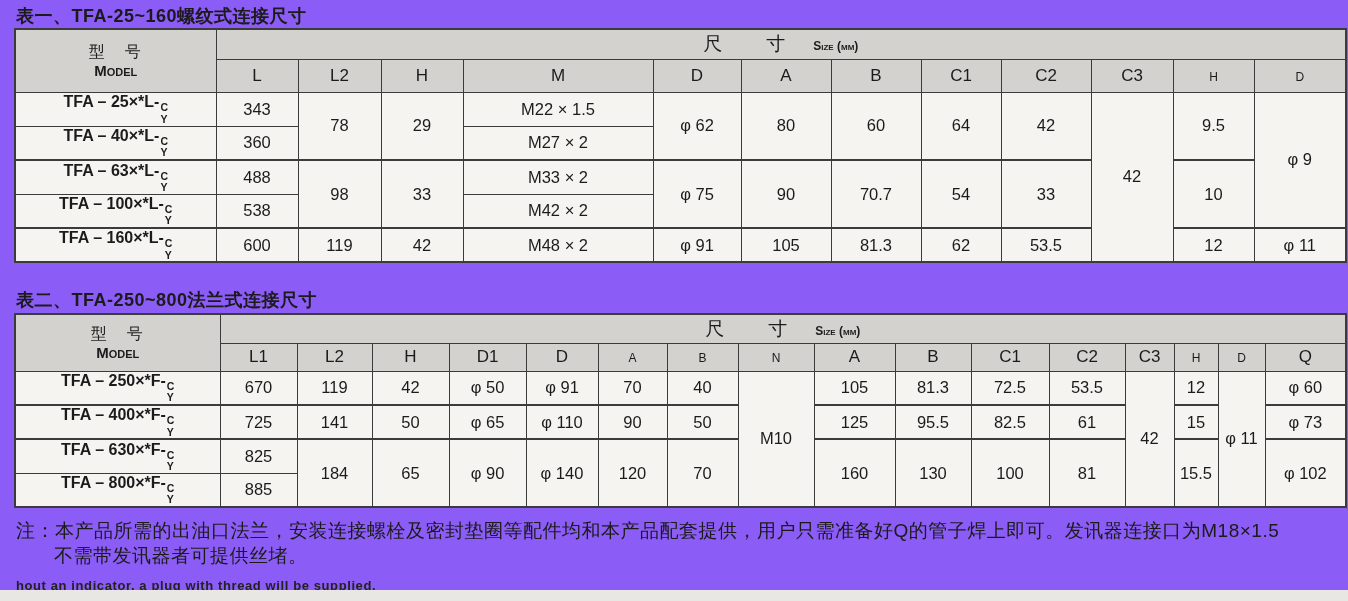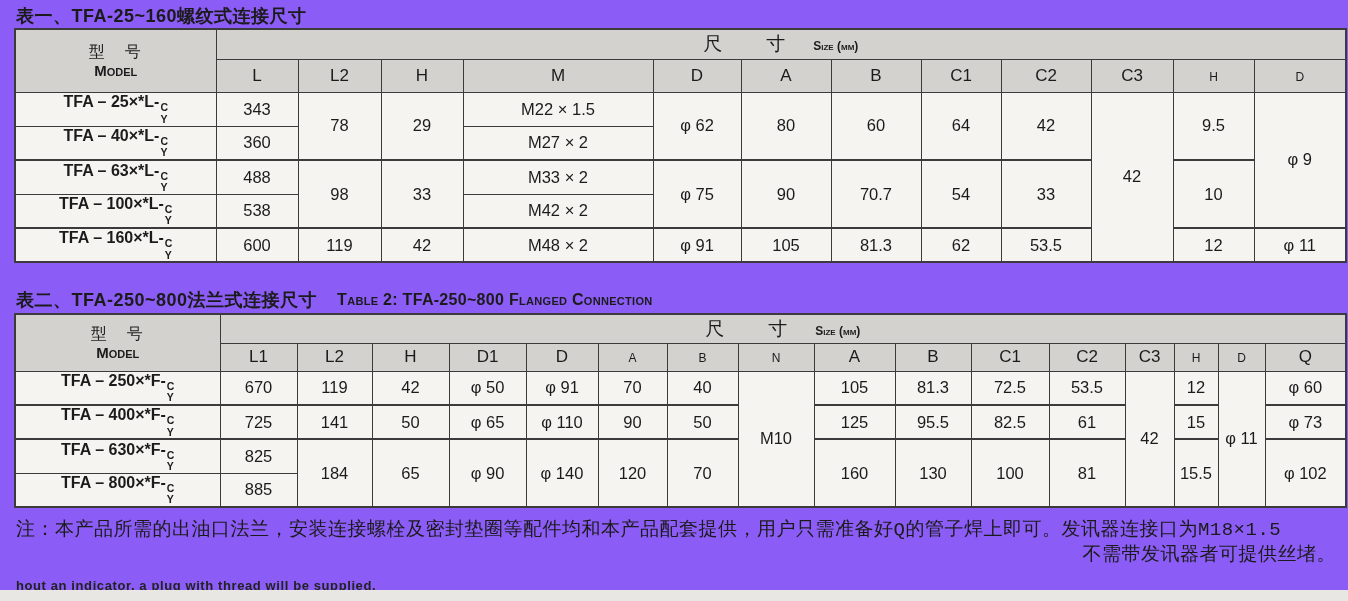--- a/index.html
+++ b/index.html
@@ -25,22 +25,22 @@
   td.model{font-size:16px;font-weight:bold;white-space:nowrap;}
   .stack{display:inline-flex;flex-direction:column;align-items:flex-start;font-size:10.5px;
          line-height:1.05;font-weight:bold;vertical-align:-4px;margin-left:1px;}
   #table1 thead tr.h1{height:30px;} #table1 thead tr.h2{height:33px;} #table1 tbody tr{height:34px;}
   #table2 thead tr.h1{height:29px;} #table2 thead tr.h2{height:28px;} #table2 tbody tr{height:34px;}
   tbody tr.grp td{border-top-width:2px;}
 
   .title-row.second{margin-top:24px;padding-top:0;height:26px;align-items:center;}
 
   .note{margin:10px 0 0 16px;width:1320px;}
-  .note .zh{font-size:19px;line-height:25px;letter-spacing:0.5px;font-family:Liberation Mono, monospace;}
-  .note .zh.cont{padding-left:38px;text-align:right;}
+  .note .zh{font-size:19px;line-height:25px;letter-spacing:0.5px;}
+  .note .zh.cont{padding-left:38px;}
   .note .en{font-size:13px;font-weight:bold;letter-spacing:0.6px;margin-top:11px;color:#222;}
   .note .en.cont{margin-top:10px;}
 </style>
 </head>
 <body>
 
 <div class="page">
 
   <div class="title-row">
     <span class="zh">表一、TFA-25~160螺纹式连接尺寸</span>
@@ -151,21 +151,20 @@
           <td class="val">62</td>
           <td class="val">53.5</td>
           <td class="val">12</td>
           <td class="val">φ 11</td>
         </tr>
       </tbody>
     </table>
 
   <div class="title-row second">
     <span class="zh">表二、TFA-250~800法兰式连接尺寸</span>
-    <span class="en">Table 2: TFA-250~800 Flanged Connection</span>
   </div>
 
   <table class="spec" id="table2">
       <colgroup>
         <col style="width: 205px;">
         <col style="width: 77px;">
         <col style="width: 75px;">
         <col style="width: 77px;">
         <col style="width: 77px;">
         <col style="width: 72px;">

